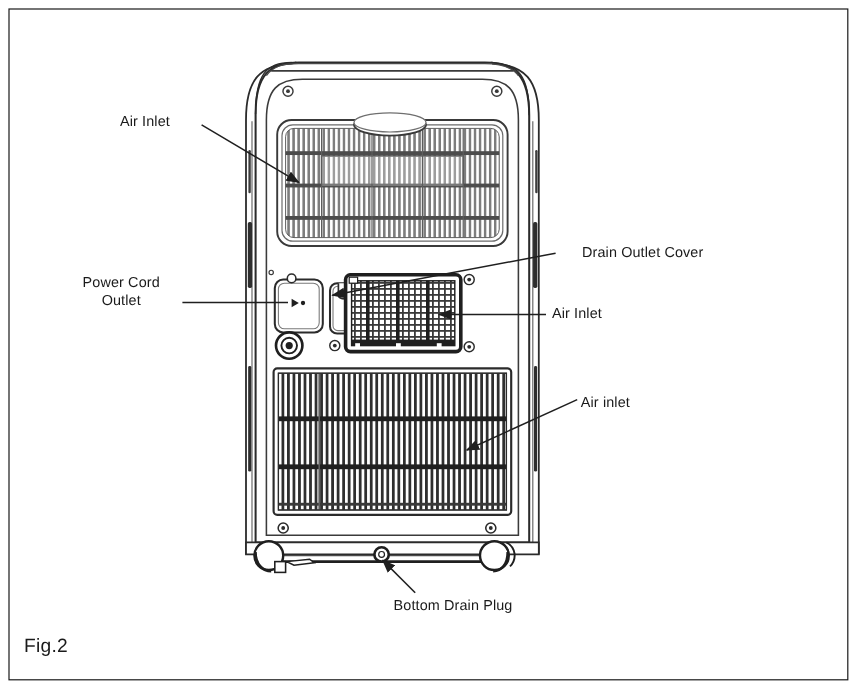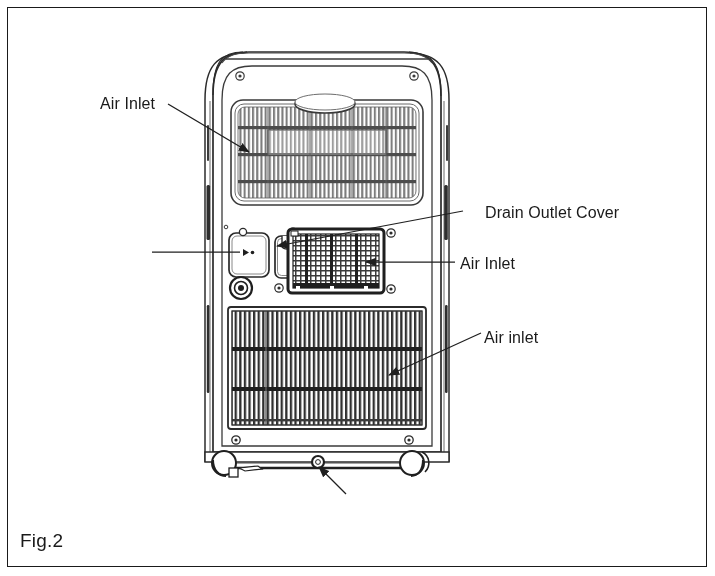--- a/index.html
+++ b/index.html
@@ -32,28 +32,28 @@
     position: absolute;
     left: 0;
     top: 0;
     width: 715px;
     height: 576px;
   }
   .fig-caption {
     position: absolute;
     left: 20px;
     top: 530px;
-    font-size: 19px;
+    font-size: 16px;
     color: #1a1a1a;
     letter-spacing: 0.2px;
     white-space: nowrap;
   }
   .callout-label {
     position: absolute;
-    font-size: 16px;
+    font-size: 12px;
     color: #1a1a1a;
     white-space: pre;
     line-height: 1.28;
     letter-spacing: 0.1px;
   }
   .callout-label.two-line {
     text-align: center;
   }
   .lbl-air-inlet-top   { left: 100px; top: 94px; }
   .lbl-power-cord      { left: 55px;  top: 228px; width: 92px; }
@@ -255,23 +255,25 @@
         <line x1="152" y1="252" x2="240" y2="252"></line>
         <line x1="463" y1="211" x2="277" y2="246" marker-end="url(#arrowhead)"></line>
         <line x1="455" y1="262" x2="366" y2="262" marker-end="url(#arrowhead)"></line>
         <line x1="481" y1="333" x2="389" y2="375" marker-end="url(#arrowhead)"></line>
         <line x1="346" y1="494" x2="319" y2="467" marker-end="url(#arrowhead)"></line>
       </g>
   </svg>
 
   <div class="callout-label lbl-air-inlet-top">Air Inlet</div>
 
+  <div class="callout-label two-line lbl-power-cord"><span>Power Cord</span><br><span>Outlet</span></div>
 
   <div class="callout-label lbl-drain-cover">Drain Outlet Cover</div>
 
   <div class="callout-label lbl-air-outlet">Air Inlet</div>
 
   <div class="callout-label lbl-air-inlet-bot">Air inlet</div>
 
+  <div class="callout-label lbl-bottom-drain">Bottom Drain Plug</div>
 
   <div class="fig-caption">Fig.2</div>
 
 </div>
 
 </body></html>

